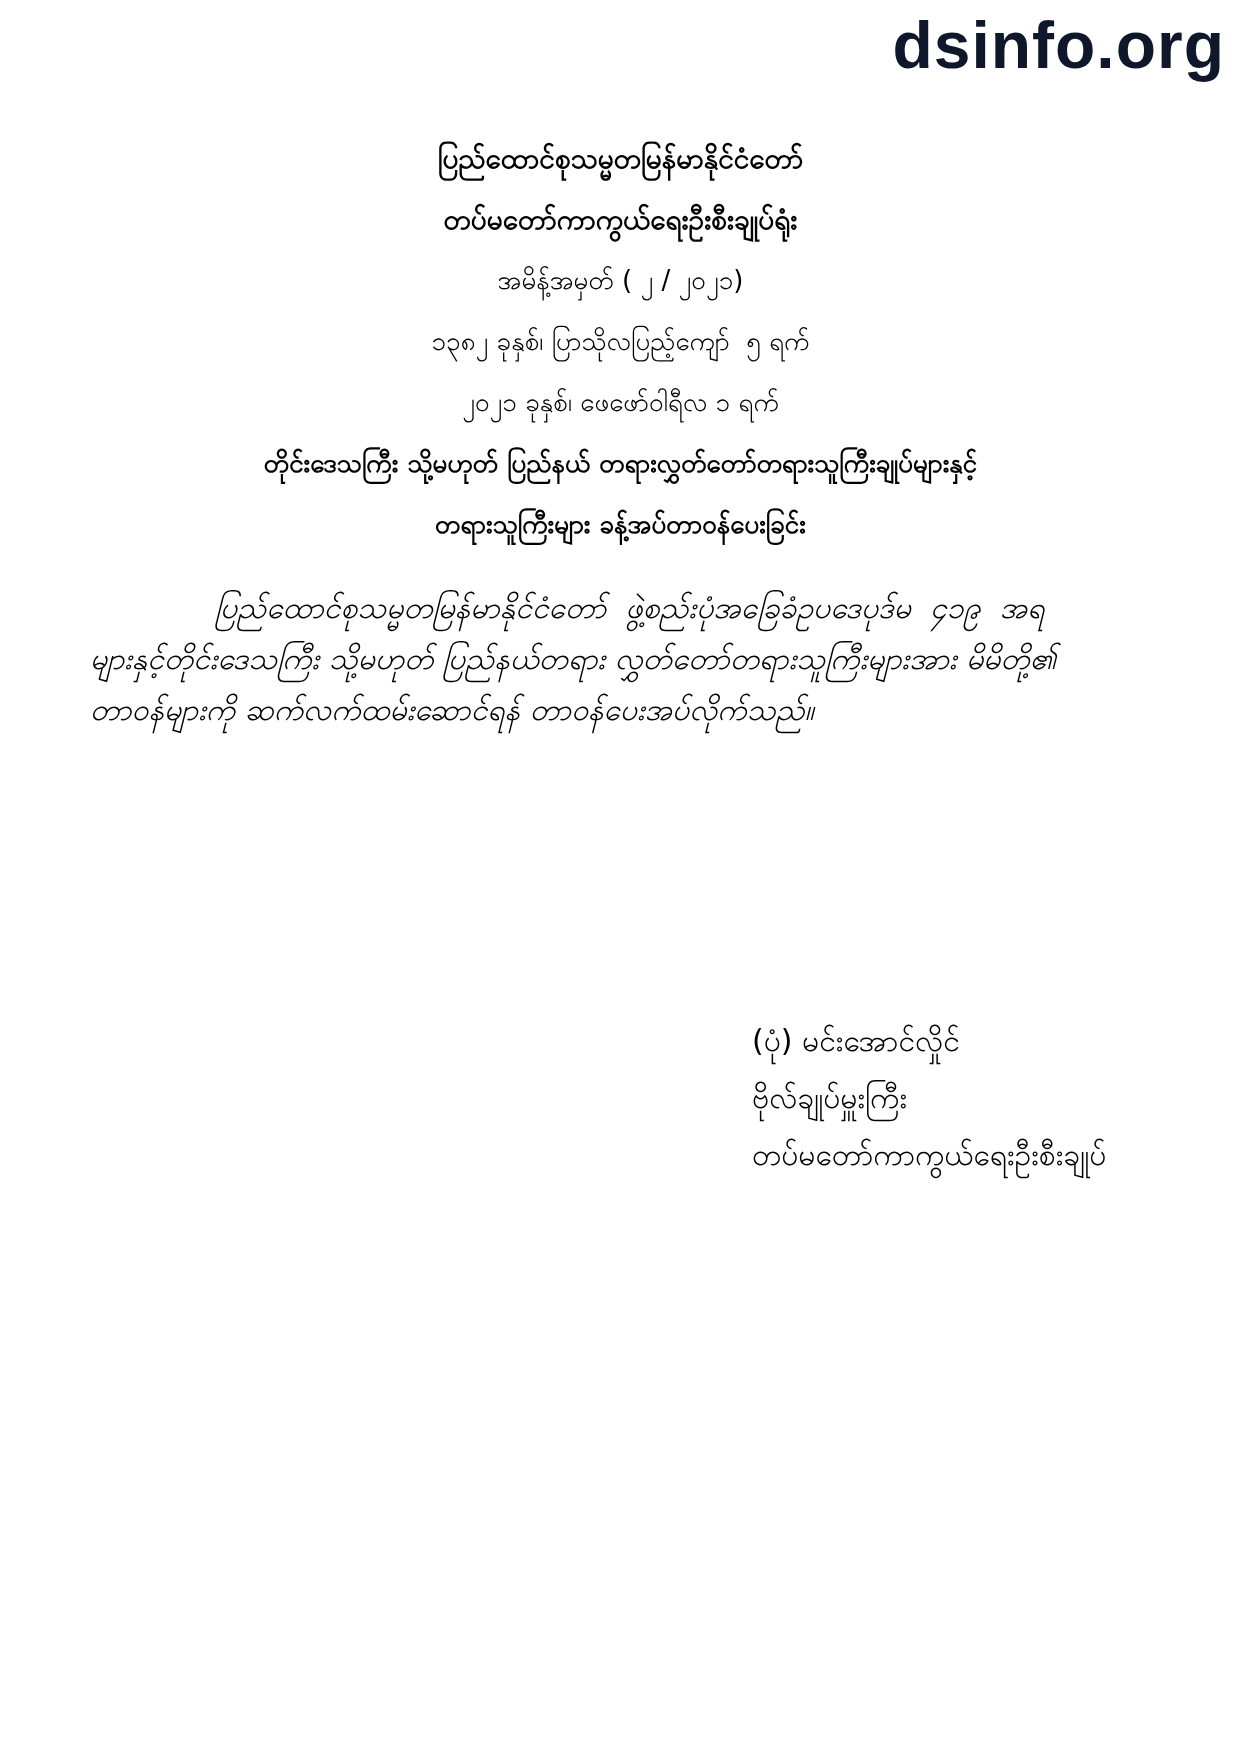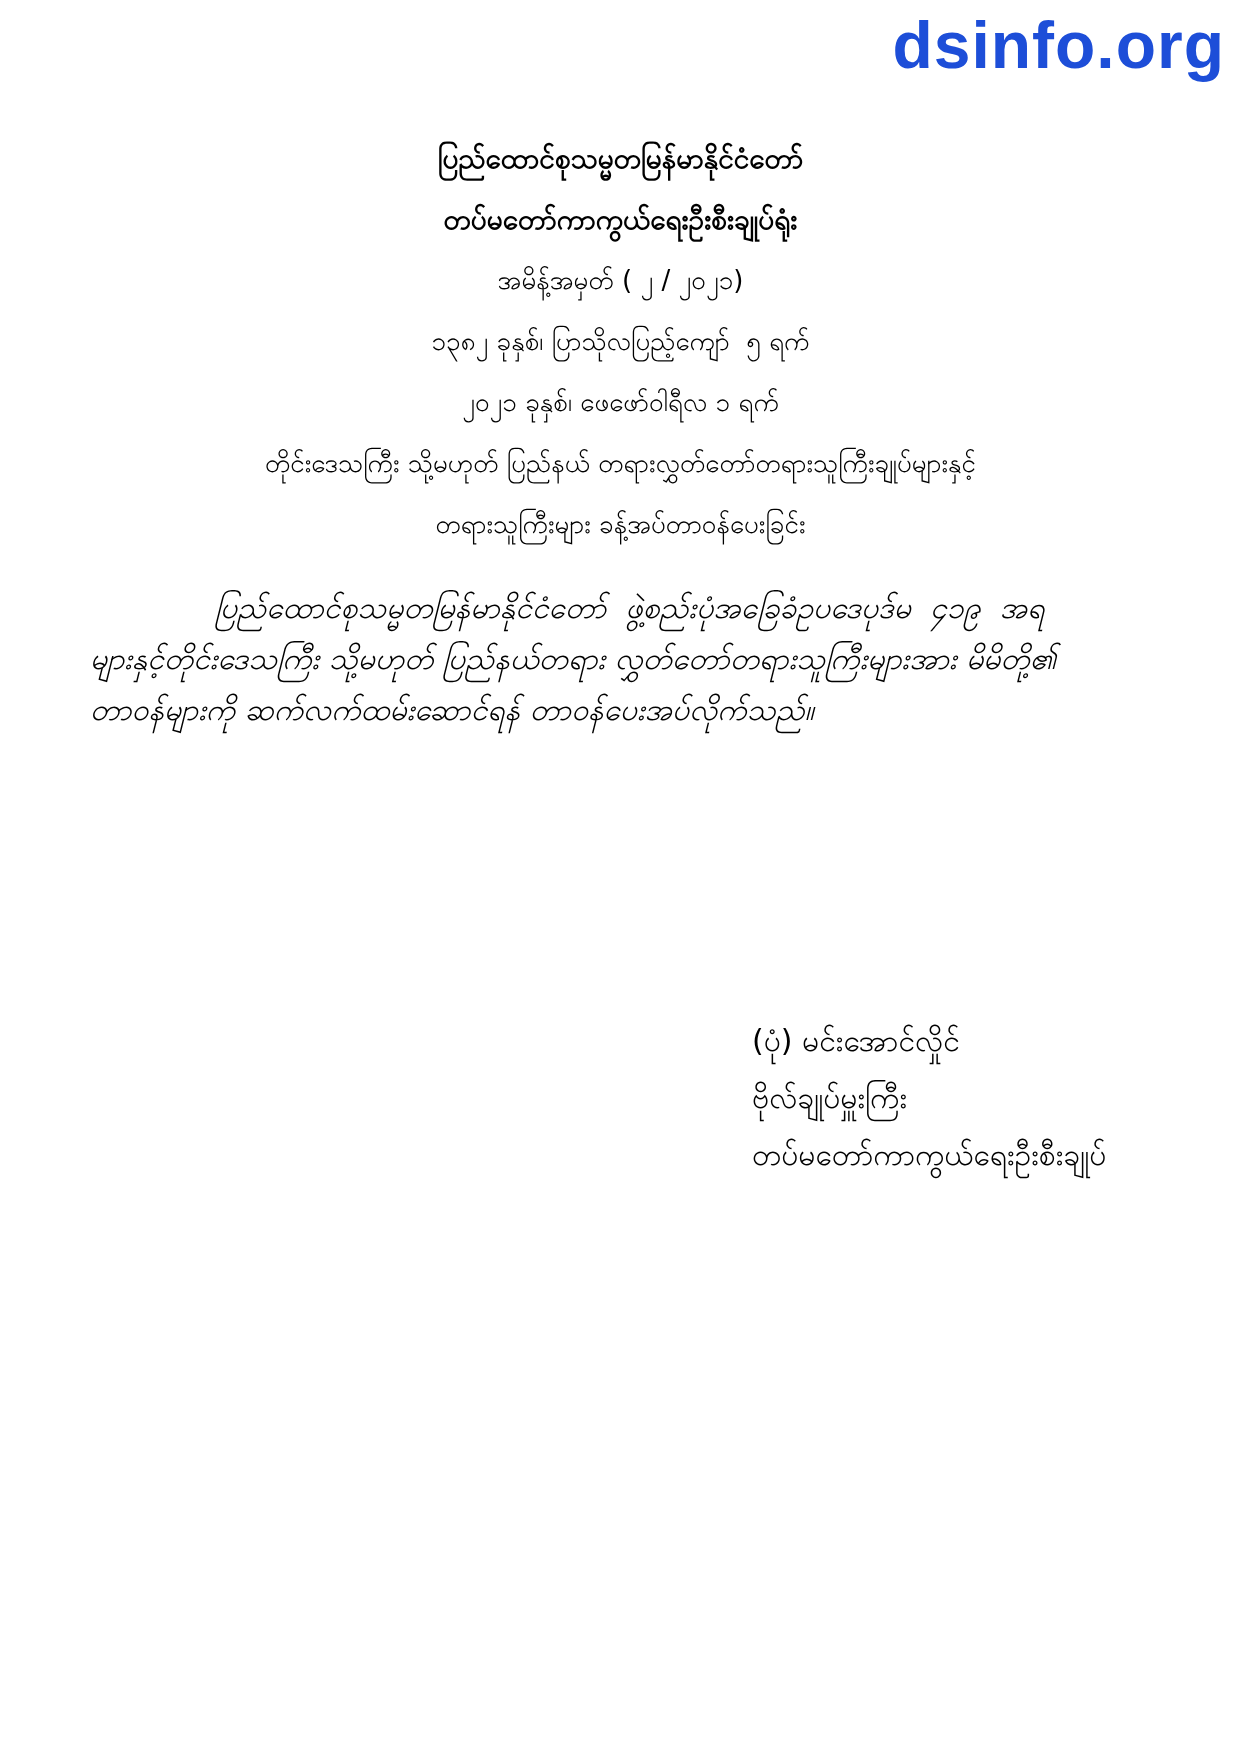--- a/index.html
+++ b/index.html
@@ -38,21 +38,21 @@
     height: 61px;
     line-height: 61px;
     font-size: 26px;
     white-space: pre;
   }
   .header-line.title {
     font-size: 28px;
     font-weight: 600;
   }
   .header-line.subject {
-    font-weight: 400;
+    font-weight: 700;
   }
   .body-block {
     position: absolute;
     top: 582px;
     left: 90px;
     width: 1062px;
     text-align: left;
   }
   .body-line {
     height: 51px;
@@ -75,21 +75,21 @@
     line-height: 57px;
     font-size: 30px;
     white-space: pre;
   }
 </style>
 </head>
 <body>
 
 <div class="page">
 
-  <div class="watermark" style="color: #1d4ed8; margin-left: 29px;">dsinfo.org</div>
+  <div class="watermark" style="color: #0f172a; margin-left: 29px;">dsinfo.org</div>
 
   <div class="header-block">
     <div class="header-line title">ပြည်ထောင်စုသမ္မတမြန်မာနိုင်ငံတော်</div>
     <div class="header-line title">တပ်မတော်ကာကွယ်ရေးဦးစီးချုပ်ရုံး</div>
     <div class="header-line">အမိန့်အမှတ် ( ၂ / ၂၀၂၁)</div>
     <div class="header-line">၁၃၈၂ ခုနှစ်၊ ပြာသိုလပြည့်ကျော်  ၅ ရက်</div>
     <div class="header-line">၂၀၂၁ ခုနှစ်၊ ဖေဖော်ဝါရီလ ၁ ရက်</div>
     <div class="header-line subject">တိုင်းဒေသကြီး သို့မဟုတ် ပြည်နယ် တရားလွှတ်တော်တရားသူကြီးချုပ်များနှင့်</div>
     <div class="header-line subject">တရားသူကြီးများ ခန့်အပ်တာဝန်ပေးခြင်း</div>
   </div>

